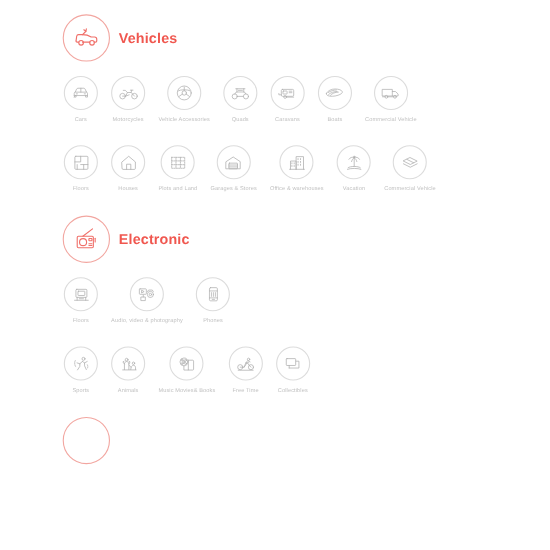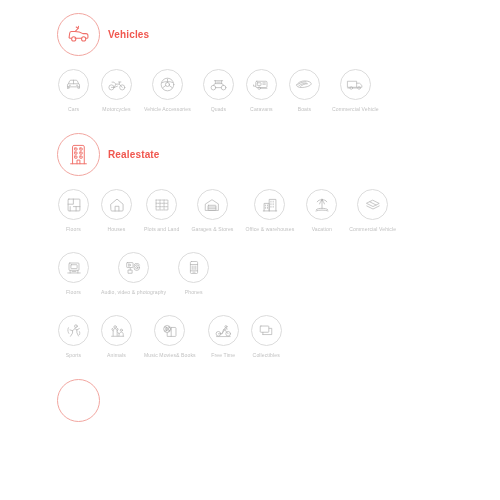--- a/index.html
+++ b/index.html
@@ -47,21 +47,21 @@
     align-items: center;
     justify-content: center;
     box-sizing: border-box;
   }
   .cat-circle svg {
     display: block;
   }
   .cat-label {
     margin-left: 8px;
     color: #f0574f;
-    font-size: 10px;
+    font-size: 13px;
     font-weight: bold;
     letter-spacing: 0.15px;
     white-space: nowrap;
   }
 
   
   .sub-row {
     display: flex;
     align-items: flex-start;
     margin-top: 13px;
@@ -207,36 +207,20 @@
     <circle cx="17.4" cy="12.0" r="1.7"></circle>
     <path d="M8.7 12.0 L15.7 12.0"></path>
     <path d="M2.4 12.0 L5.3 12.0"></path>
   </svg>
           </div>
           <div class="sub-label">Commercial Vehicle</div>
         </div>
       </div>
     </div>
     <div class="section">
-      <div class="cat-header">
-        <div class="cat-circle">
-          <svg viewBox="0 0 24 26" width="21" height="23" fill="none" stroke="#f0706a" stroke-width="1.1" stroke-linecap="round" stroke-linejoin="round">
-    <path d="M5.2 23.6 L5.2 4.2 C5.2 3.3 5.9 2.6 6.8 2.6 L17.0 2.6 C17.9 2.6 18.6 3.3 18.6 4.2 L18.6 23.6"></path>
-    <path d="M3.0 23.6 L21.0 23.6"></path>
-    <rect x="7.6" y="5.6" width="2.7" height="2.4" rx="0.3"></rect>
-    <rect x="13.5" y="5.6" width="2.7" height="2.4" rx="0.3"></rect>
-    <rect x="7.6" y="10.2" width="2.7" height="2.4" rx="0.3"></rect>
-    <rect x="13.5" y="10.2" width="2.7" height="2.4" rx="0.3"></rect>
-    <rect x="7.6" y="14.8" width="2.7" height="2.4" rx="0.3"></rect>
-    <rect x="13.5" y="14.8" width="2.7" height="2.4" rx="0.3"></rect>
-    <path d="M10.3 23.6 L10.3 19.4 L13.6 19.4 L13.6 23.6"></path>
-  </svg>
-        </div>
-        <div class="cat-label">Realestate</div>
-      </div>
       <div class="sub-row">
         <div class="sub-item">
           <div class="sub-circle">
             <svg viewBox="0 0 20 20" width="16" height="16" fill="none" stroke="#b0b0b0" stroke-width="0.9" stroke-linecap="round" stroke-linejoin="round">
     <rect x="2.6" y="2.6" width="14.8" height="14.8" rx="1.0"></rect>
     <path d="M2.6 9.0 L9.2 9.0 L9.2 2.6"></path>
     <path d="M9.2 12.0 L17.4 12.0"></path>
     <path d="M12.6 12.0 L12.6 17.4"></path>
     <path d="M5.2 12.0 L5.2 17.4"></path>
   </svg>
@@ -307,20 +291,33 @@
     <path d="M10.0 3.0 L18.0 7.0 L10.0 11.0 L2.0 7.0 Z"></path>
     <path d="M2.0 10.2 L10.0 14.2 L18.0 10.2"></path>
     <path d="M6.0 5.0 L14.0 9.0"></path>
   </svg>
           </div>
           <div class="sub-label">Commercial Vehicle</div>
         </div>
       </div>
     </div>
     <div class="section">
+      <div class="cat-header">
+        <div class="cat-circle">
+          <svg viewBox="0 0 26 24" width="24" height="22" fill="none" stroke="#f0706a" stroke-width="1.1" stroke-linecap="round" stroke-linejoin="round">
+    <path d="M18.6 2.2 L9.0 9.6"></path>
+    <rect x="3.4" y="9.6" width="16.0" height="11.4" rx="1.2"></rect>
+    <circle cx="9.2" cy="15.4" r="3.5"></circle>
+    <rect x="15.0" y="11.8" width="3.0" height="2.2" rx="0.4"></rect>
+    <path d="M15.0 17.0 L18.0 17.0 M15.0 18.8 L18.0 18.8"></path>
+    <path d="M21.2 11.6 L21.2 15.2"></path>
+  </svg>
+        </div>
+        <div class="cat-label">Electronic</div>
+      </div>
       <div class="sub-row">
         <div class="sub-item">
           <div class="sub-circle">
             <svg viewBox="0 0 20 18" width="16" height="14" fill="none" stroke="#b0b0b0" stroke-width="0.9" stroke-linecap="round" stroke-linejoin="round">
     <rect x="3.6" y="2.6" width="12.8" height="9.4" rx="1.0"></rect>
     <rect x="6.0" y="4.8" width="8.0" height="5.0" rx="0.5"></rect>
     <path d="M2.0 15.4 L18.0 15.4"></path>
     <path d="M5.0 12.0 L5.0 15.4 M15.0 12.0 L15.0 15.4"></path>
     <path d="M7.6 13.6 L12.4 13.6"></path>
   </svg>

